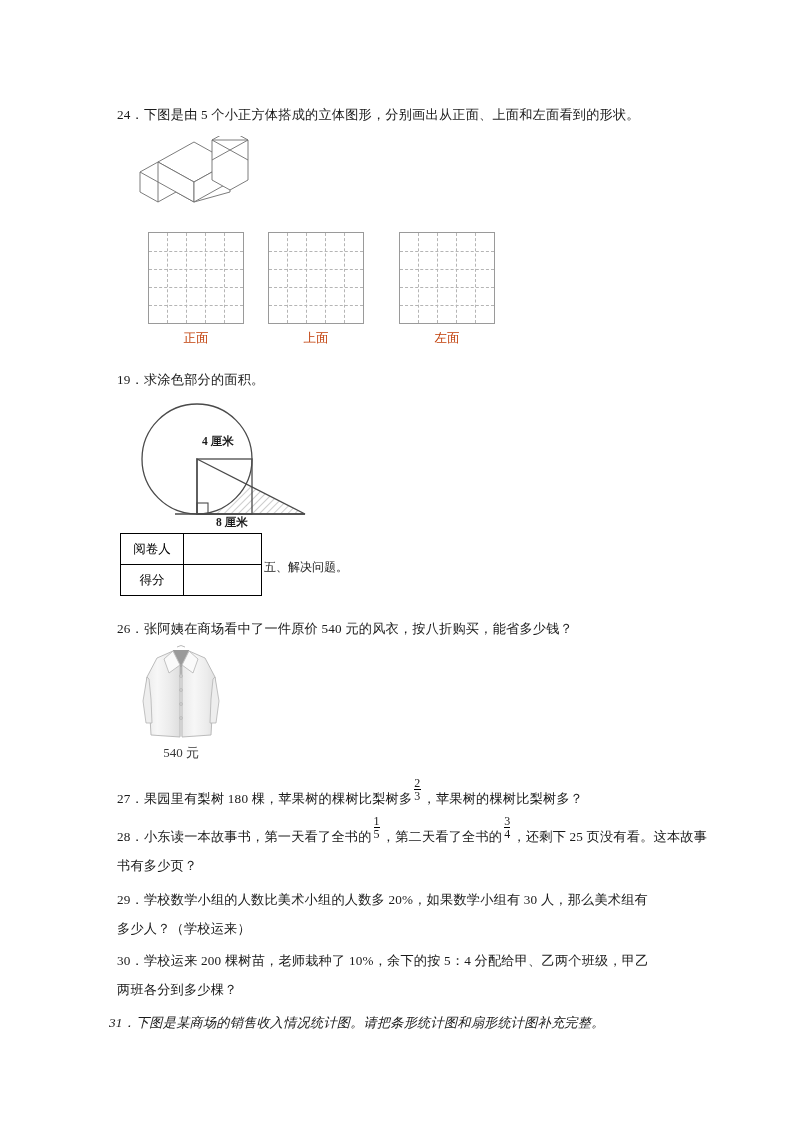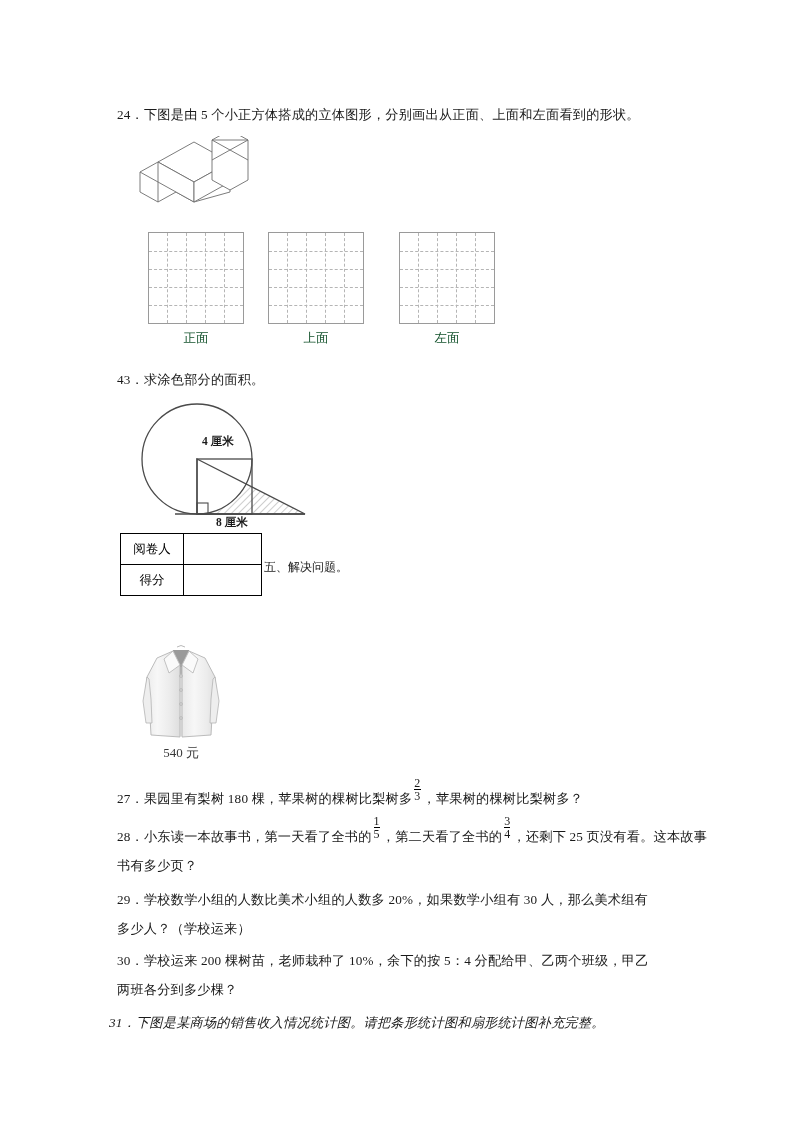--- a/index.html
+++ b/index.html
@@ -80,21 +80,21 @@
     border-left: 1px dashed #b5b5b5;
   }
   .grid-sq .hline {
     left: 0; right: 0; height: 0;
     border-top: 1px dashed #b5b5b5;
   }
   .grid-label {
     text-align: center;
     font-size: 12.5px;
     margin-top: 6px;
-    color: #14532d;
+    color: #c2410c;
     font-family: Liberation Mono, monospace;
   }
 
   
   #circle-figure { position: absolute; left: 140px; top: 392px; }
 
   
   #grade-table {
     position: absolute;
     left: 120px;
@@ -197,21 +197,21 @@
       <div class="vline" style="left:56px;"></div>
       <div class="vline" style="left:74.8px;"></div>
       <div class="hline" style="top:17.6px;"></div>
       <div class="hline" style="top:35.6px;"></div>
       <div class="hline" style="top:53.6px;"></div>
       <div class="hline" style="top:71.6px;"></div>
     </div>
     <div class="grid-label">左面</div>
   </div>
 
-  <div class="q" style="left:117px; top:366px;">43．求涂色部分的面积。</div>
+  <div class="q" style="left:117px; top:366px;">19．求涂色部分的面积。</div>
 
   <div id="circle-figure">
     <svg width="170" height="140" viewBox="0 0 170 140">
       <defs>
         <pattern id="hatch" width="5" height="5" patternTransform="rotate(45)" patternUnits="userSpaceOnUse">
           <line x1="0" y1="0" x2="0" y2="5" stroke="#909090" stroke-width="0.9"></line>
         </pattern>
         <clipPath id="triclip">
           <polygon points="57,67 165,122 57,122"></polygon>
         </clipPath>
@@ -247,20 +247,21 @@
     </tr>
     <tr>
       <td class="lab">得分</td>
       <td></td>
     </tr>
   </tbody>
     </table>
 
   <div id="section-five">五、解决问题。</div>
 
+  <div class="q" style="left:117px; top:615px;">26．张阿姨在商场看中了一件原价 540 元的风衣，按八折购买，能省多少钱？</div>
 
   <div id="coat-figure">
     <svg width="96" height="98" viewBox="0 0 96 98">
       <defs>
         <linearGradient id="coatg" x1="0" y1="0" x2="1" y2="0">
           <stop offset="0%" stop-color="#e9e9e9"></stop>
           <stop offset="35%" stop-color="#f7f7f7"></stop>
           <stop offset="70%" stop-color="#ececec"></stop>
           <stop offset="100%" stop-color="#dedede"></stop>
         </linearGradient>

